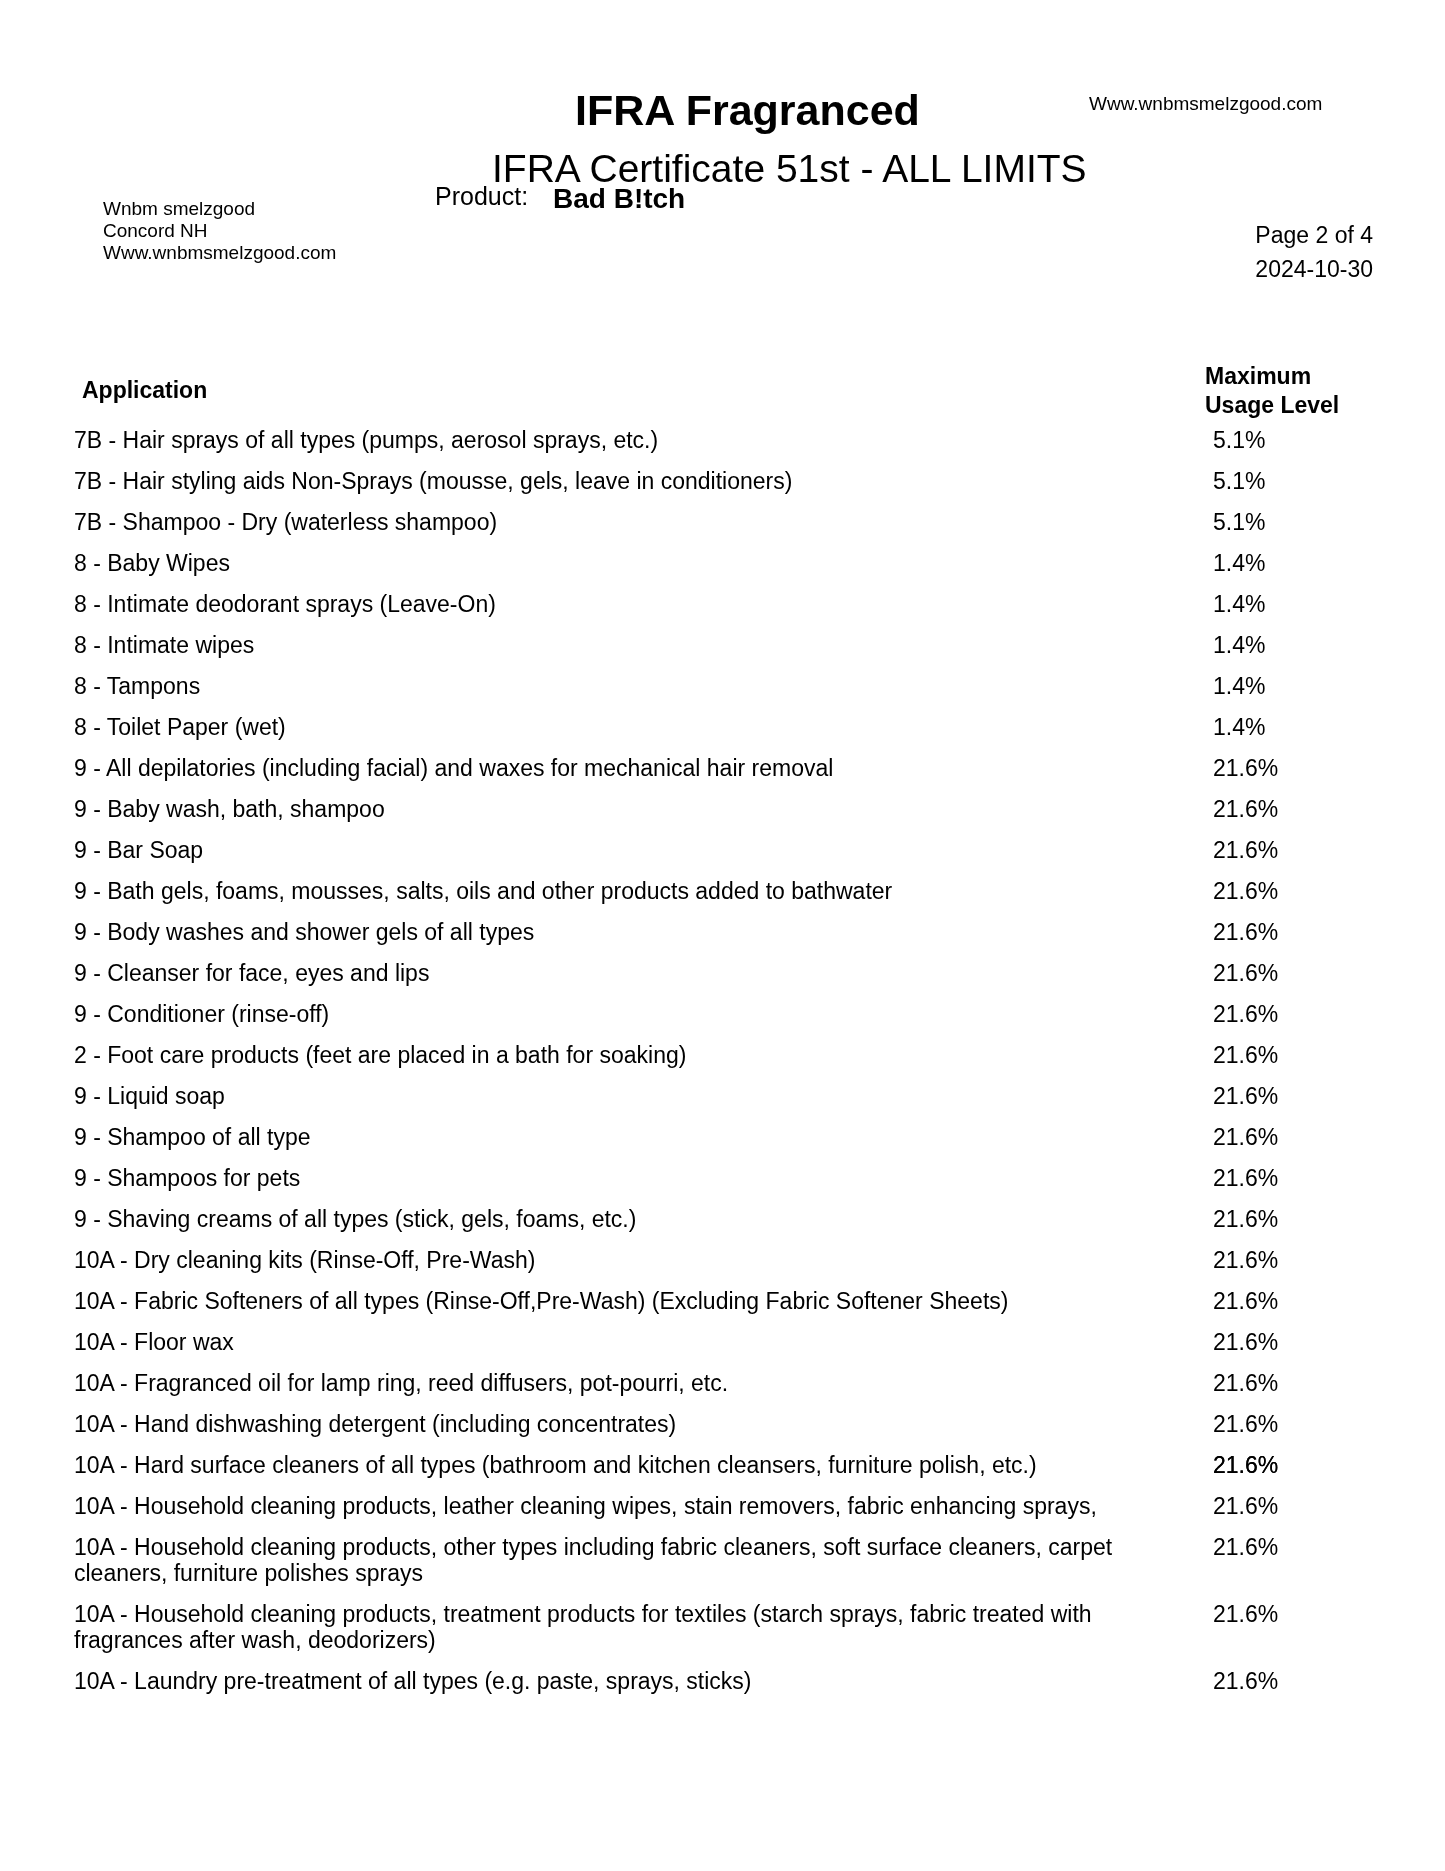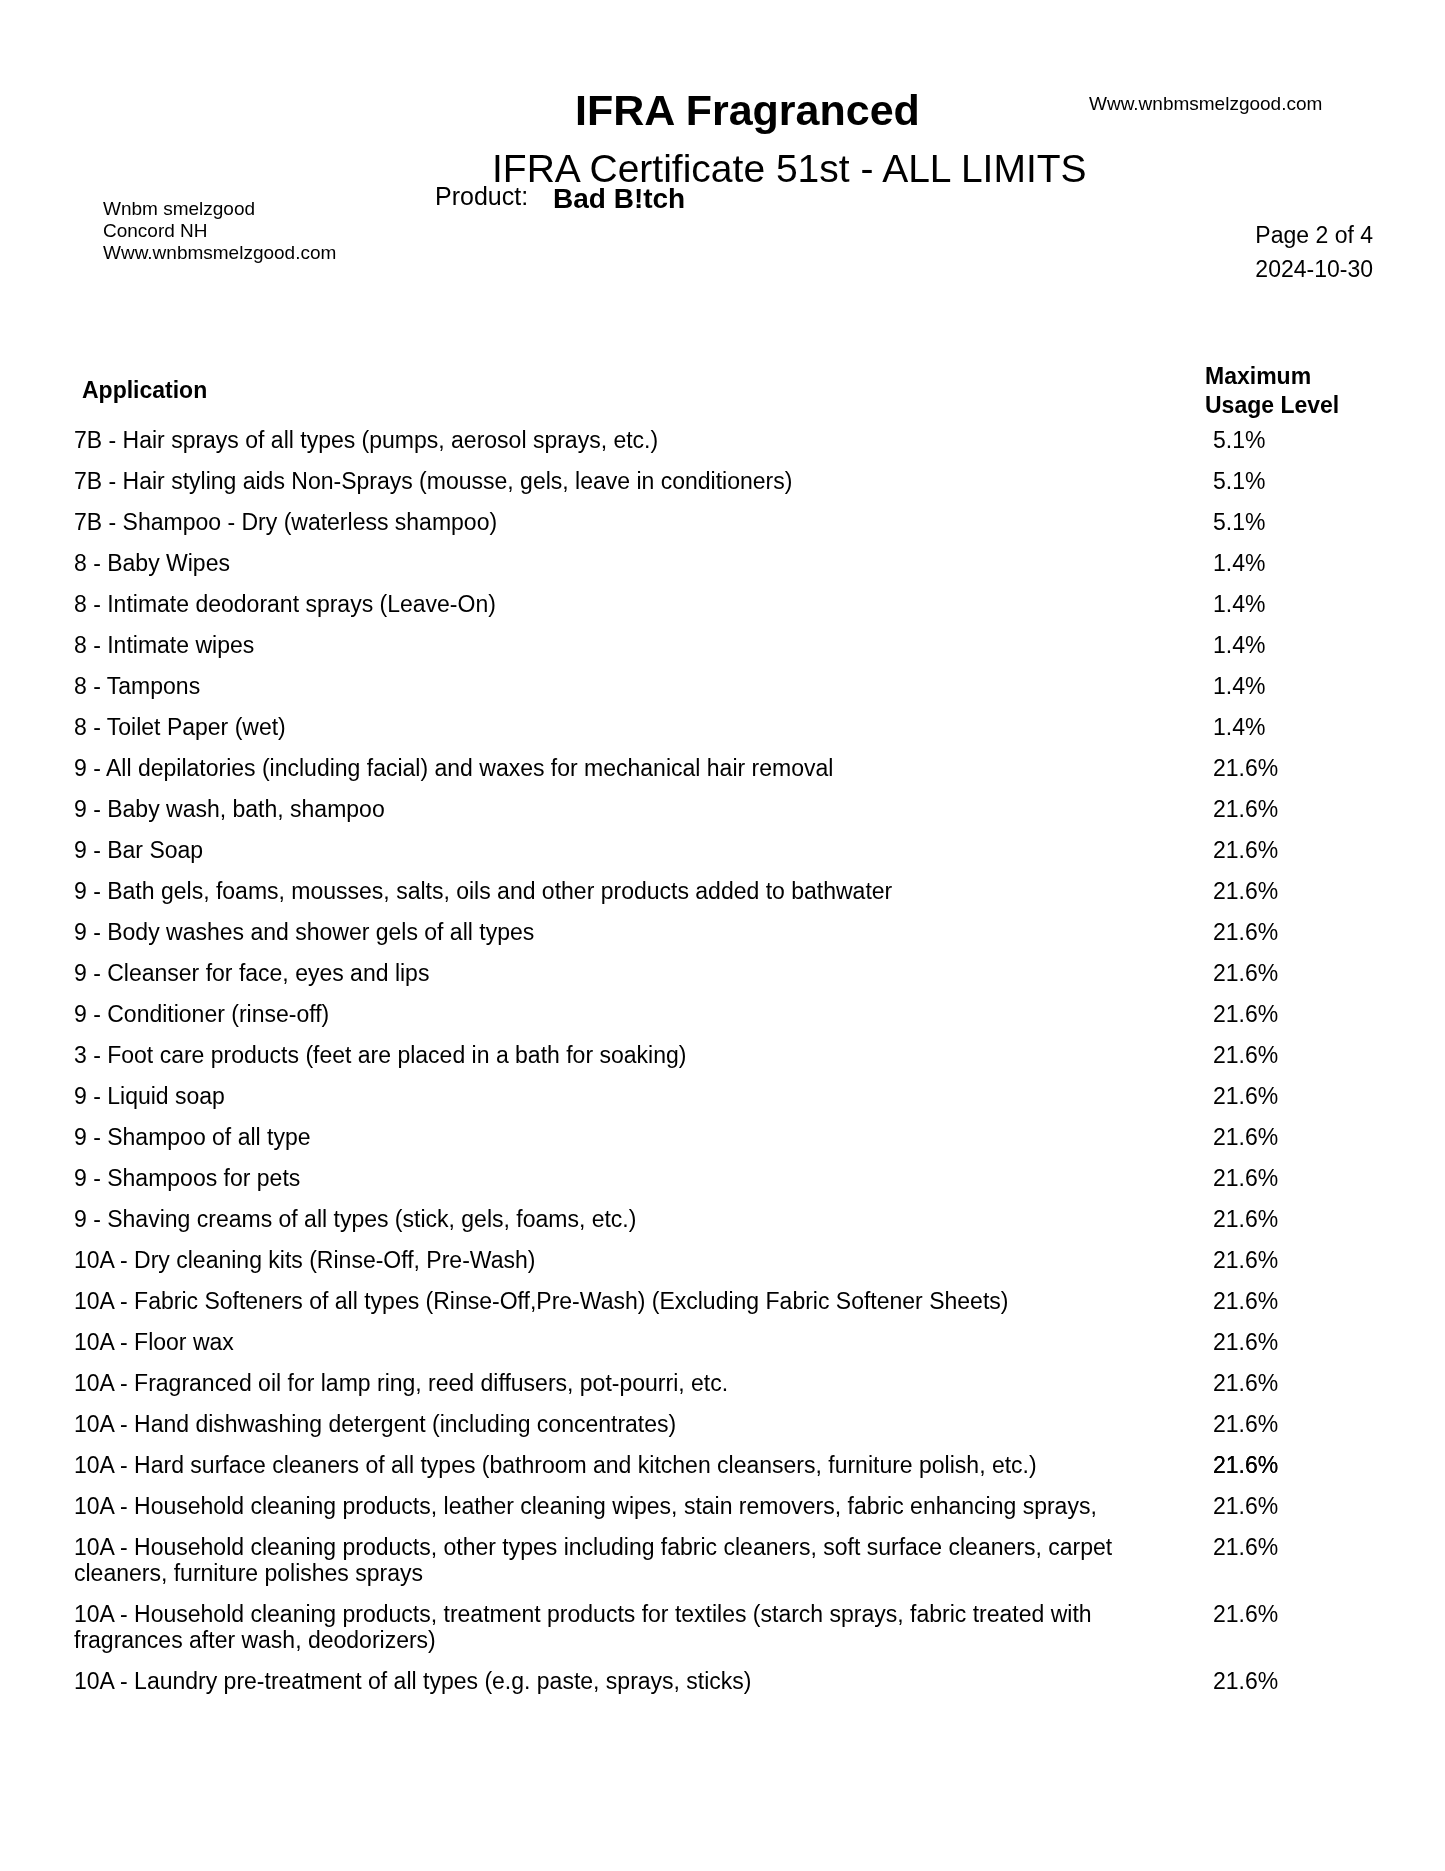--- a/index.html
+++ b/index.html
@@ -118,21 +118,21 @@
     <span class="app">9 - Cleanser for face, eyes and lips</span>
     <span class="val">21.6%</span>
   </div>
 
   <div class="row">
     <span class="app">9 - Conditioner (rinse-off)</span>
     <span class="val">21.6%</span>
   </div>
 
   <div class="row">
-    <span class="app">3 - Foot care products (feet are placed in a bath for soaking)</span>
+    <span class="app">2 - Foot care products (feet are placed in a bath for soaking)</span>
     <span class="val">21.6%</span>
   </div>
 
   <div class="row">
     <span class="app">9 - Liquid soap</span>
     <span class="val">21.6%</span>
   </div>
 
   <div class="row">
     <span class="app">9 - Shampoo of all type</span>

